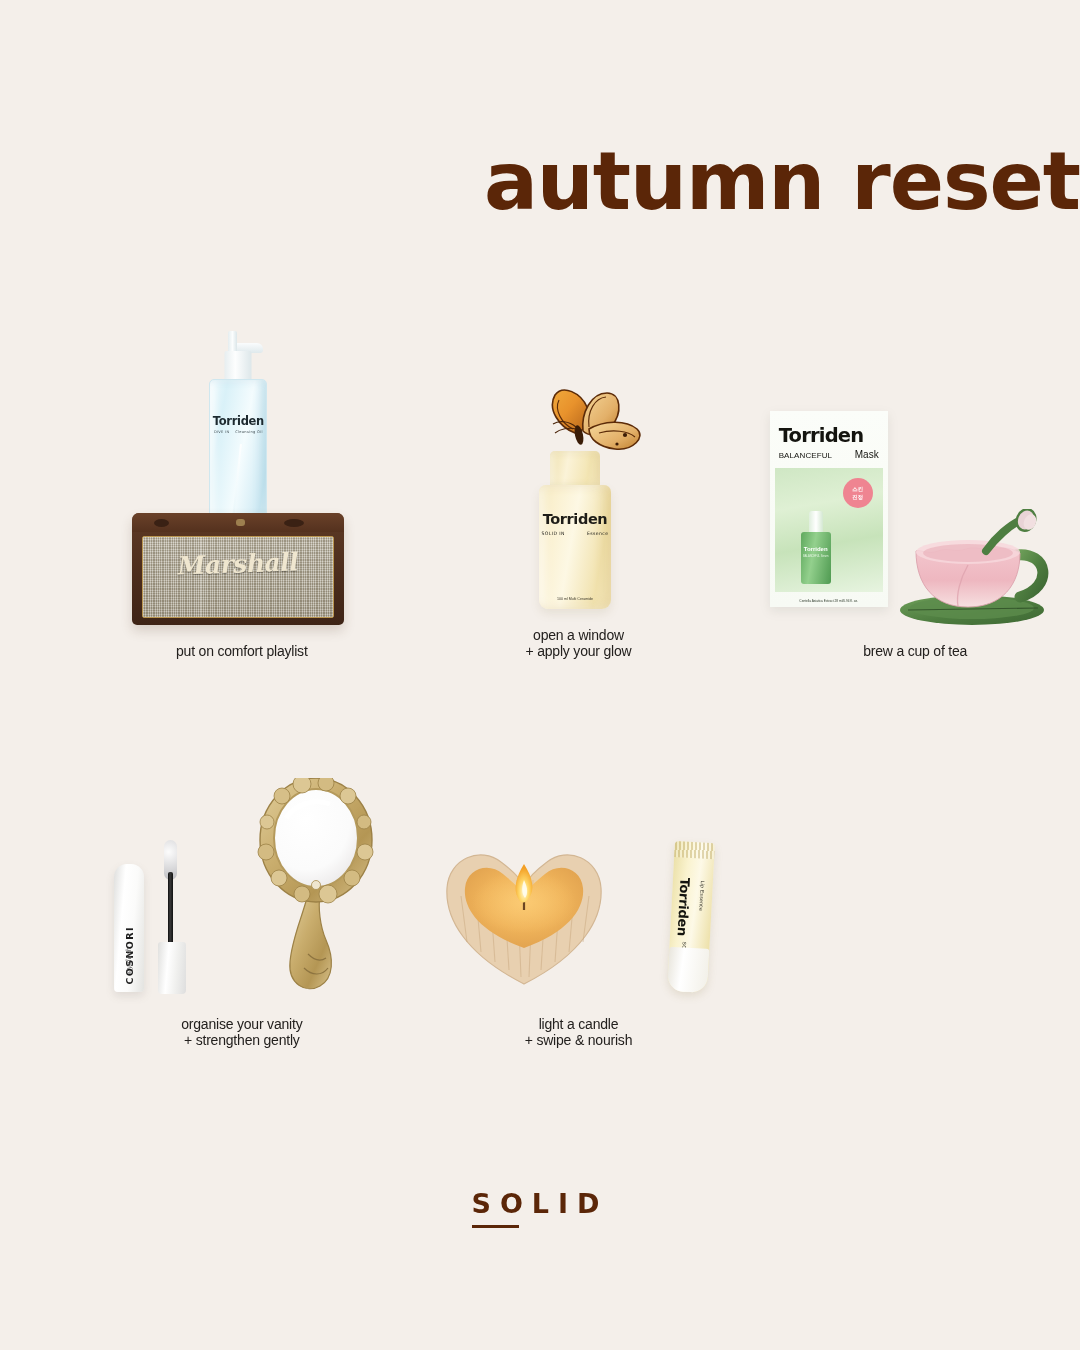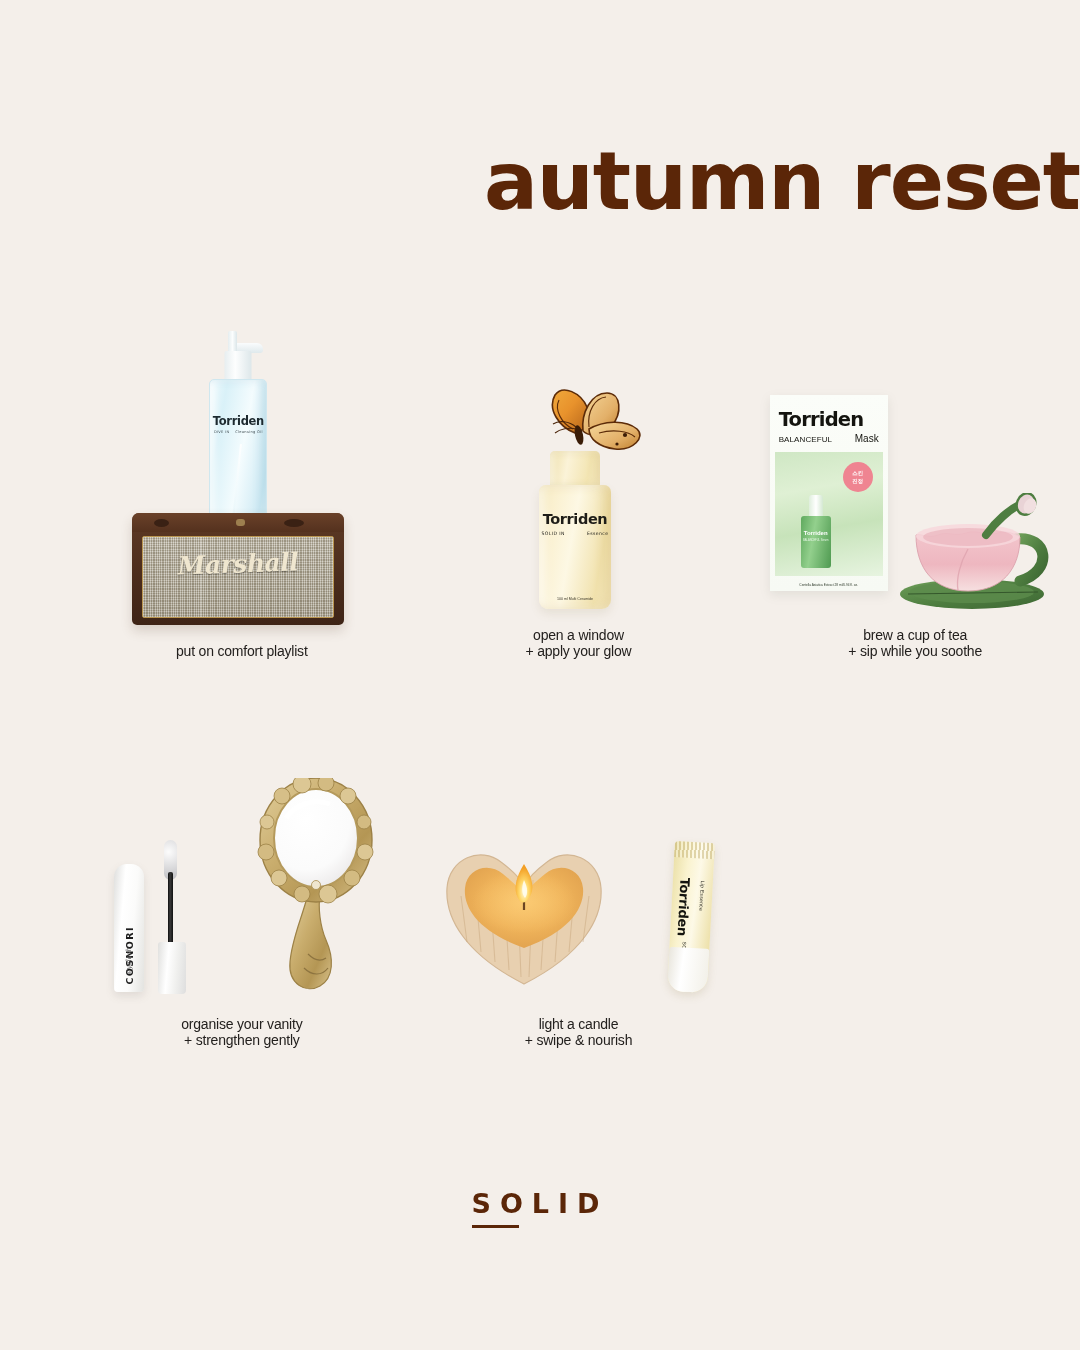--- a/index.html
+++ b/index.html
@@ -614,21 +614,20 @@
           <ellipse cx="78" cy="44" rx="45" ry="9" fill="#e7a9b5" opacity=".55"></ellipse>
 
           <path d="M96 42 C 106 28, 120 16, 131 11" fill="none" stroke="#4e7e41" stroke-width="8" stroke-linecap="round"></path>
           <ellipse cx="136" cy="11" rx="9" ry="11" fill="#e9d3d6" stroke="#4e7e41" stroke-width="2.4" transform="rotate(22 136 11)"></ellipse>
 
           <ellipse cx="140" cy="13" rx="6" ry="8" fill="#f1dfe0" transform="rotate(22 140 13)"></ellipse>
         </svg>
       </div>
       <div class="caption">
         <span>brew a cup of tea</span>
-        <span class="l2">+ sip while you soothe</span>
       </div>
     </div>
 
     <div class="cell">
       <div class="art">
 
         <svg class="mirror" viewBox="0 0 128 220">
           <defs>
             <linearGradient id="goldg" x1="0" y1="0" x2="1" y2="1">
               <stop offset="0%" stop-color="#e2cf9d"></stop>

